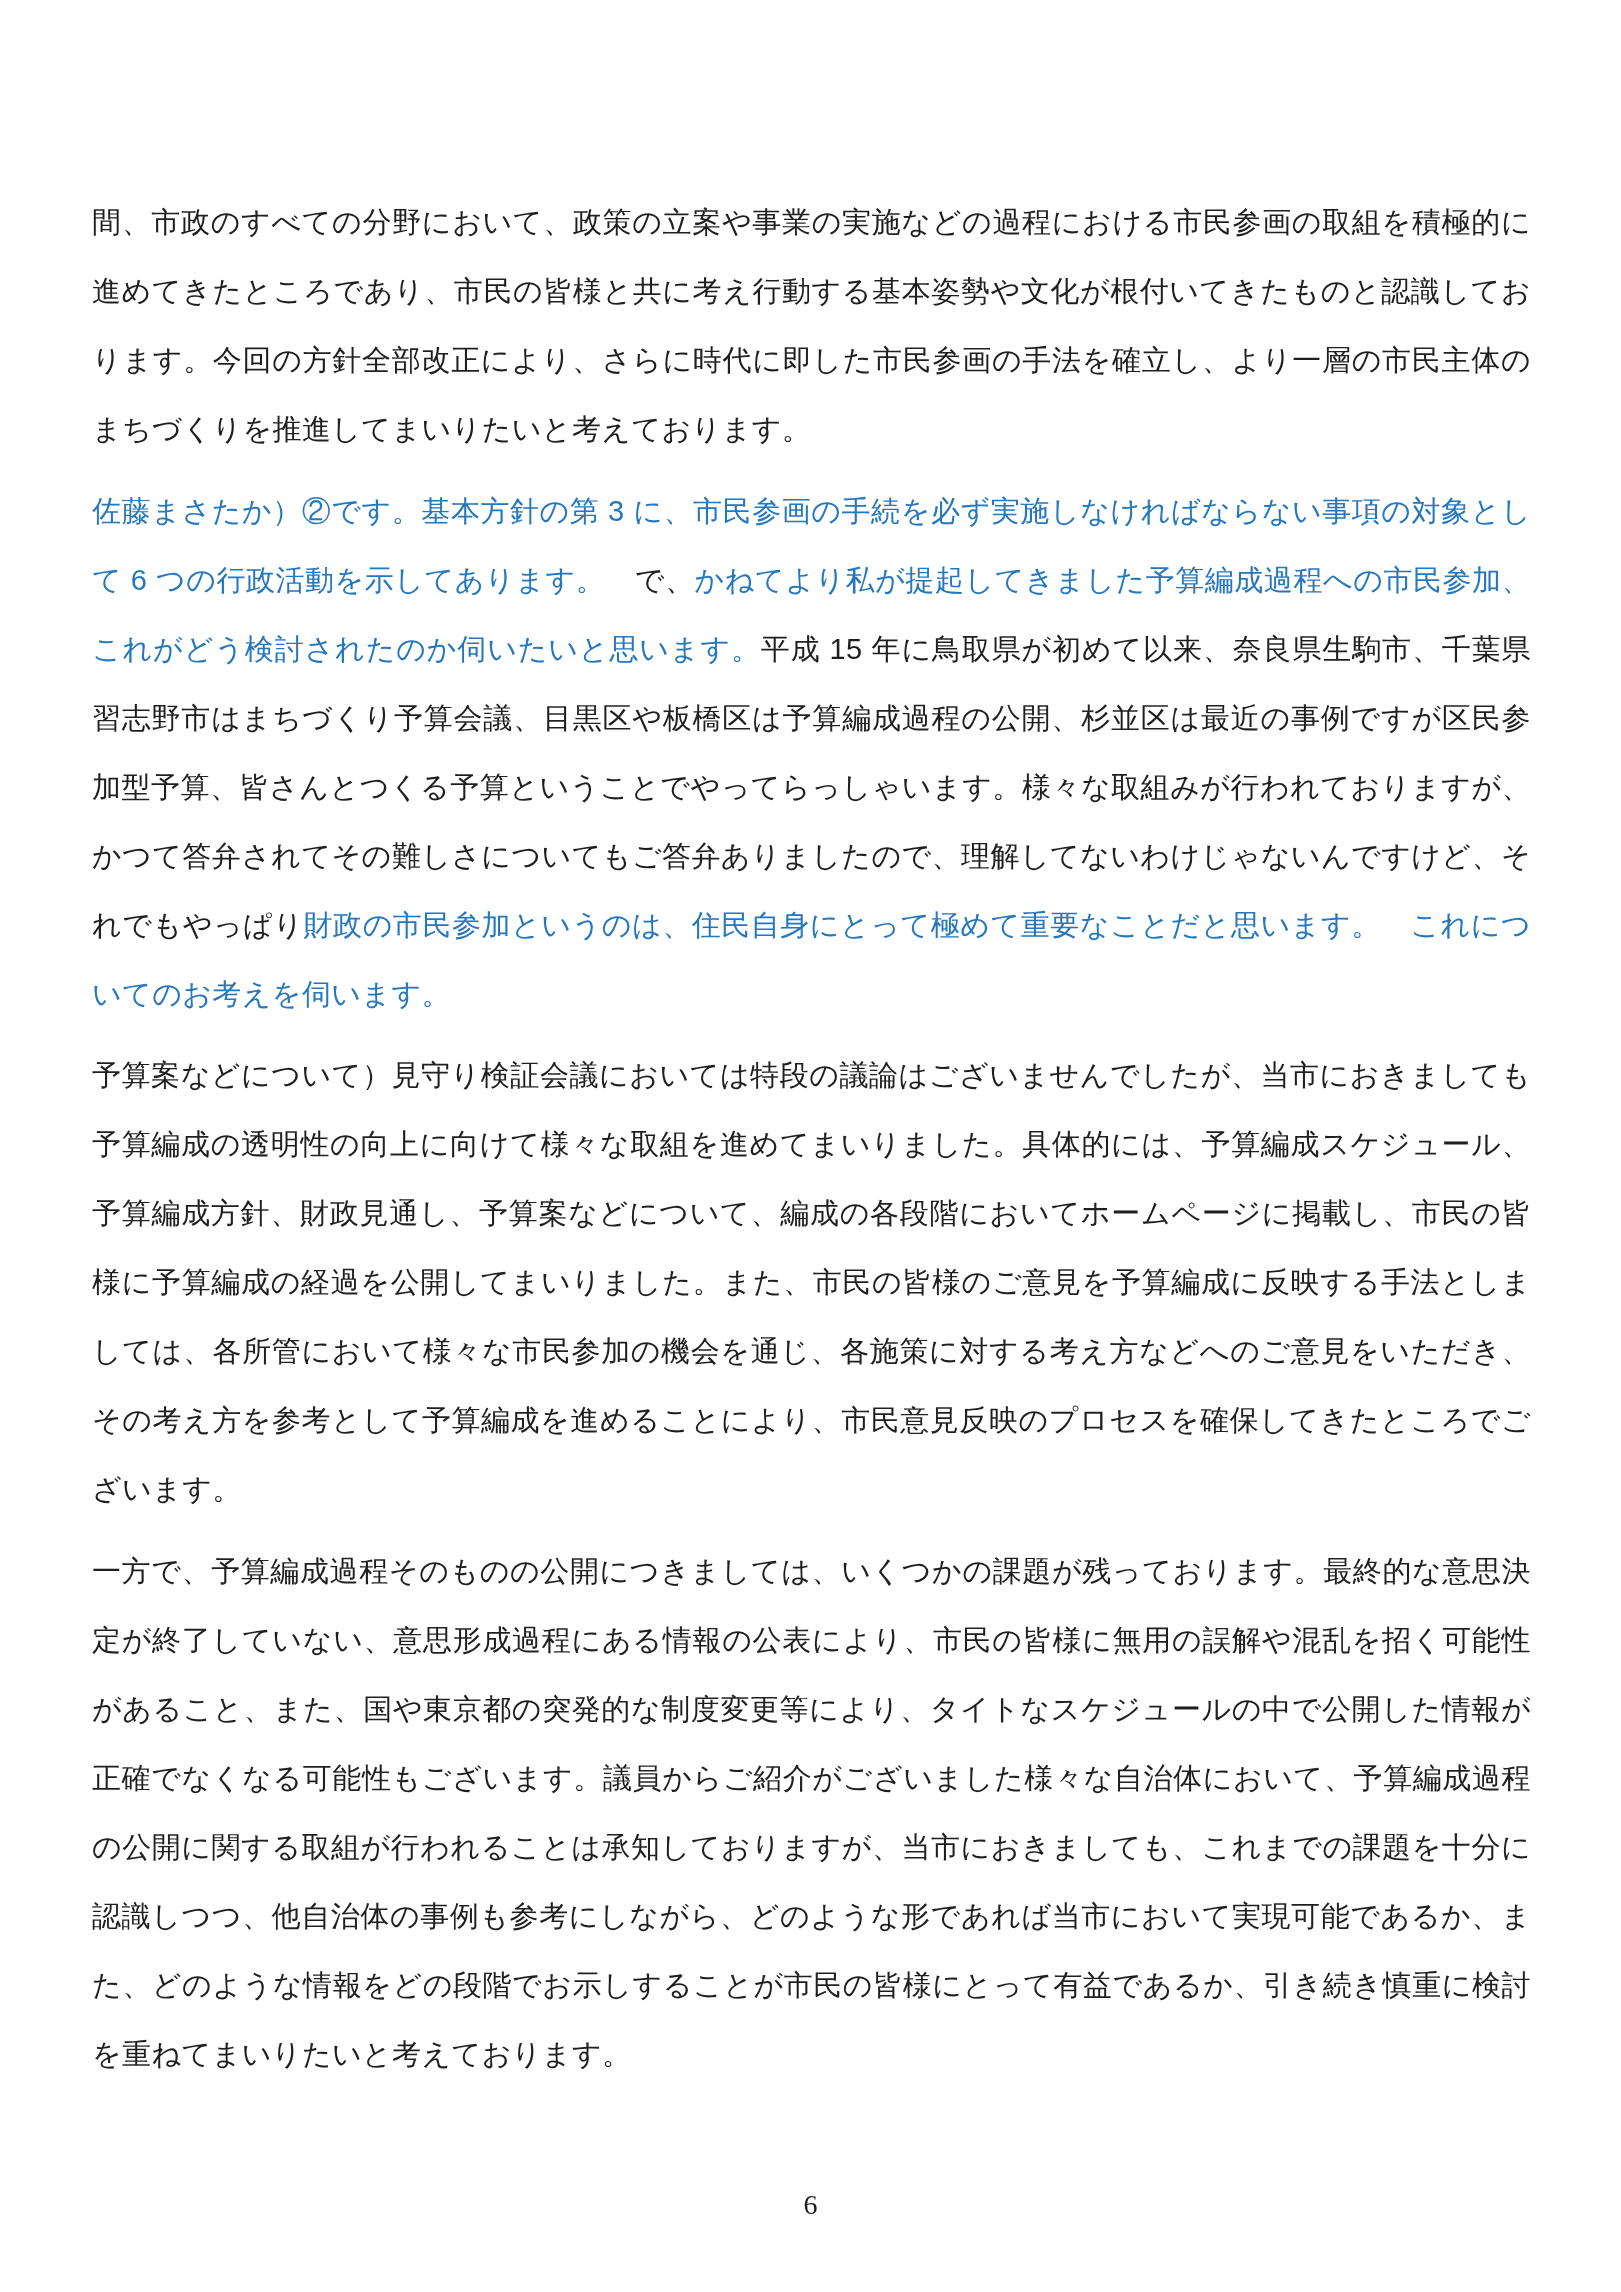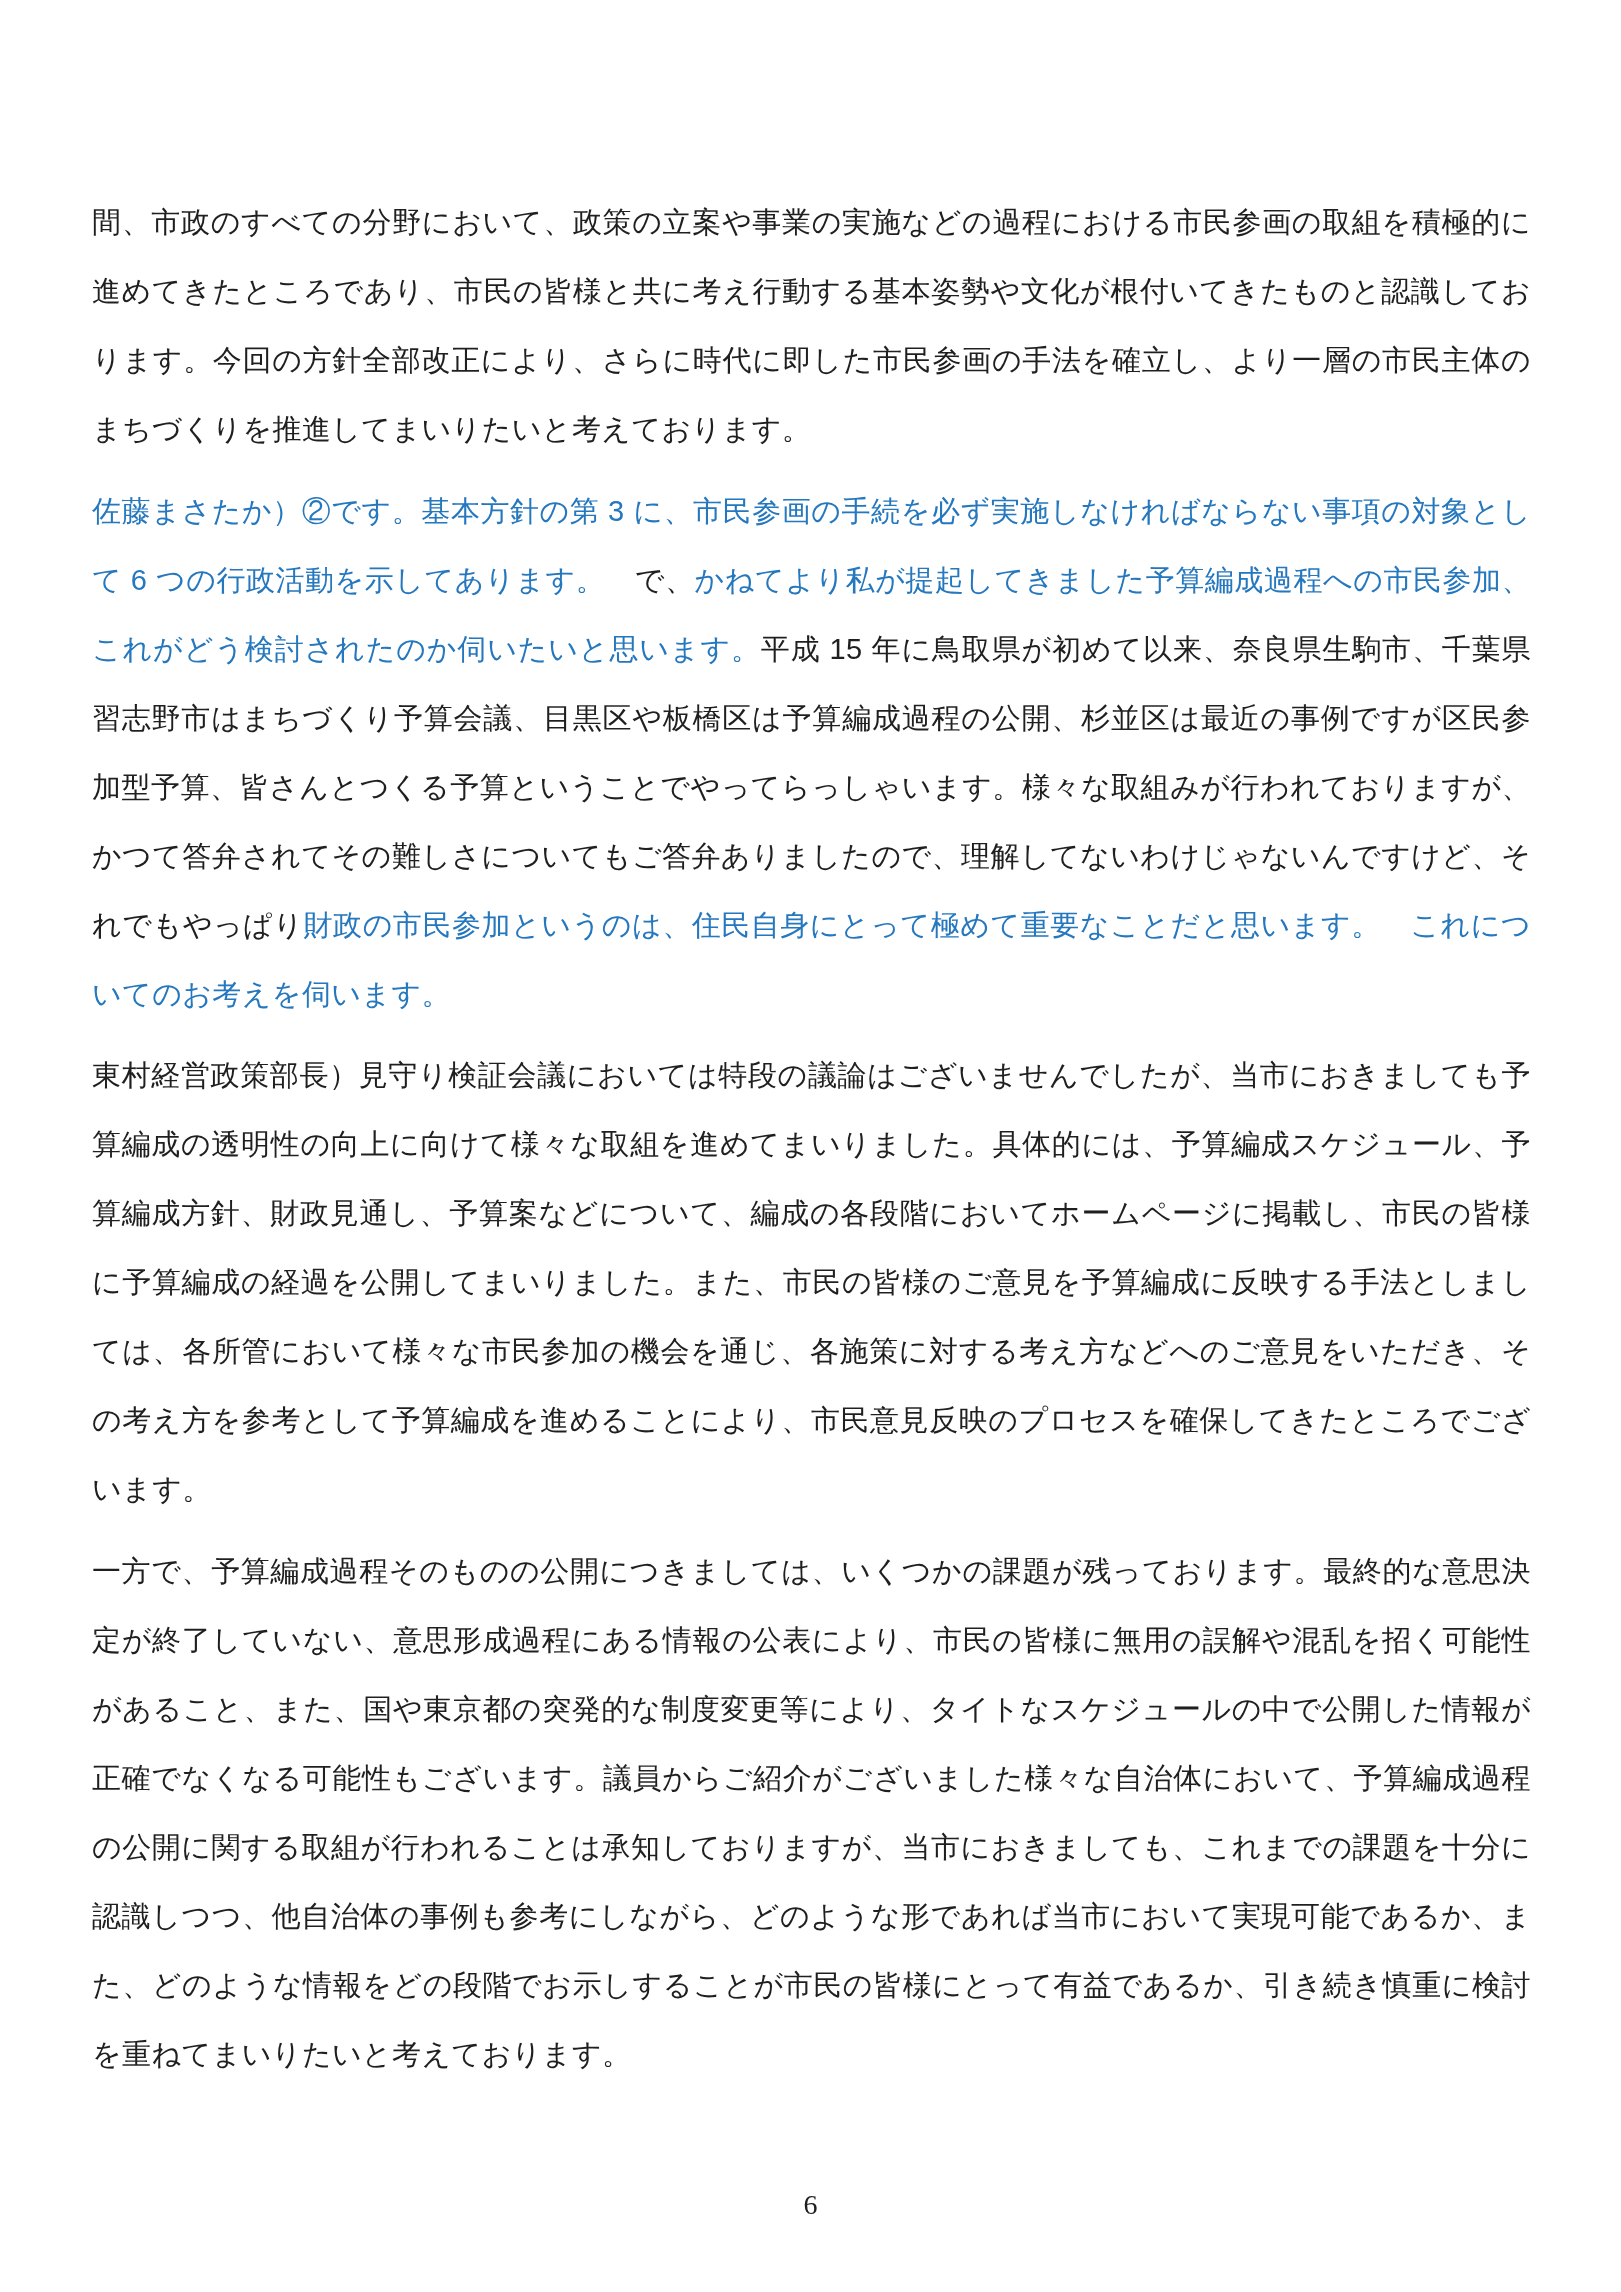--- a/index.html
+++ b/index.html
@@ -40,20 +40,20 @@
 </style>
 </head>
 <body>
 
 <div class="page">
 
   <p class="para"><span class="seg normal">間、市政のすべての分野において、政策の立案や事業の実施などの過程における市民参画の取組を積極的に進めてきたところであり、市民の皆様と共に考え行動する基本姿勢や文化が根付いてきたものと認識しております。今回の方針全部改正により、さらに時代に即した市民参画の手法を確立し、より一層の市民主体のまちづくりを推進してまいりたいと考えております。</span></p>
 
   <p class="para"><span class="seg blue speaker">佐藤まさたか）</span><span class="seg blue">②です。基本方針の第 3 に、市民参画の手続を必ず実施しなければならない事項の対象として 6 つの行政活動を示してあります。</span><span class="seg normal">　で、</span><span class="seg blue">かねてより私が提起してきました予算編成過程への市民参加、これがどう検討されたのか伺いたいと思います。</span><span class="seg normal">平成 15 年に鳥取県が初めて以来、奈良県生駒市、千葉県習志野市はまちづくり予算会議、目黒区や板橋区は予算編成過程の公開、杉並区は最近の事例ですが区民参加型予算、皆さんとつくる予算ということでやってらっしゃいます。様々な取組みが行われておりますが、かつて答弁されてその難しさについてもご答弁ありましたので、理解してないわけじゃないんですけど、それでもやっぱり</span><span class="seg blue">財政の市民参加というのは、住民自身にとって極めて重要なことだと思います。　これについてのお考えを伺います。</span></p>
 
-  <p class="para"><span class="seg normal speaker">東村経営政策部長）</span><span class="seg normal">見守り検証会議においては特段の議論はございませんでしたが、当市におきましても予算編成の透明性の向上に向けて様々な取組を進めてまいりました。具体的には、予算編成スケジュール、予算編成方針、財政見通し、予算案などについて、編成の各段階においてホームページに掲載し、市民の皆様に予算編成の経過を公開してまいりました。また、市民の皆様のご意見を予算編成に反映する手法としましては、各所管において様々な市民参加の機会を通じ、各施策に対する考え方などへのご意見をいただき、その考え方を参考として予算編成を進めることにより、市民意見反映のプロセスを確保してきたところでございます。</span></p>
+  <p class="para"><span class="seg normal speaker">予算案などについて）</span><span class="seg normal">見守り検証会議においては特段の議論はございませんでしたが、当市におきましても予算編成の透明性の向上に向けて様々な取組を進めてまいりました。具体的には、予算編成スケジュール、予算編成方針、財政見通し、予算案などについて、編成の各段階においてホームページに掲載し、市民の皆様に予算編成の経過を公開してまいりました。また、市民の皆様のご意見を予算編成に反映する手法としましては、各所管において様々な市民参加の機会を通じ、各施策に対する考え方などへのご意見をいただき、その考え方を参考として予算編成を進めることにより、市民意見反映のプロセスを確保してきたところでございます。</span></p>
 
   <p class="para"><span class="seg normal">一方で、予算編成過程そのものの公開につきましては、いくつかの課題が残っております。最終的な意思決定が終了していない、意思形成過程にある情報の公表により、市民の皆様に無用の誤解や混乱を招く可能性があること、また、国や東京都の突発的な制度変更等により、タイトなスケジュールの中で公開した情報が正確でなくなる可能性もございます。議員からご紹介がございました様々な自治体において、予算編成過程の公開に関する取組が行われることは承知しておりますが、当市におきましても、これまでの課題を十分に認識しつつ、他自治体の事例も参考にしながら、どのような形であれば当市において実現可能であるか、また、どのような情報をどの段階でお示しすることが市民の皆様にとって有益であるか、引き続き慎重に検討を重ねてまいりたいと考えております。</span></p>
 
 </div>
 
 <div class="footer">6</div>
 
 
 </body></html>

